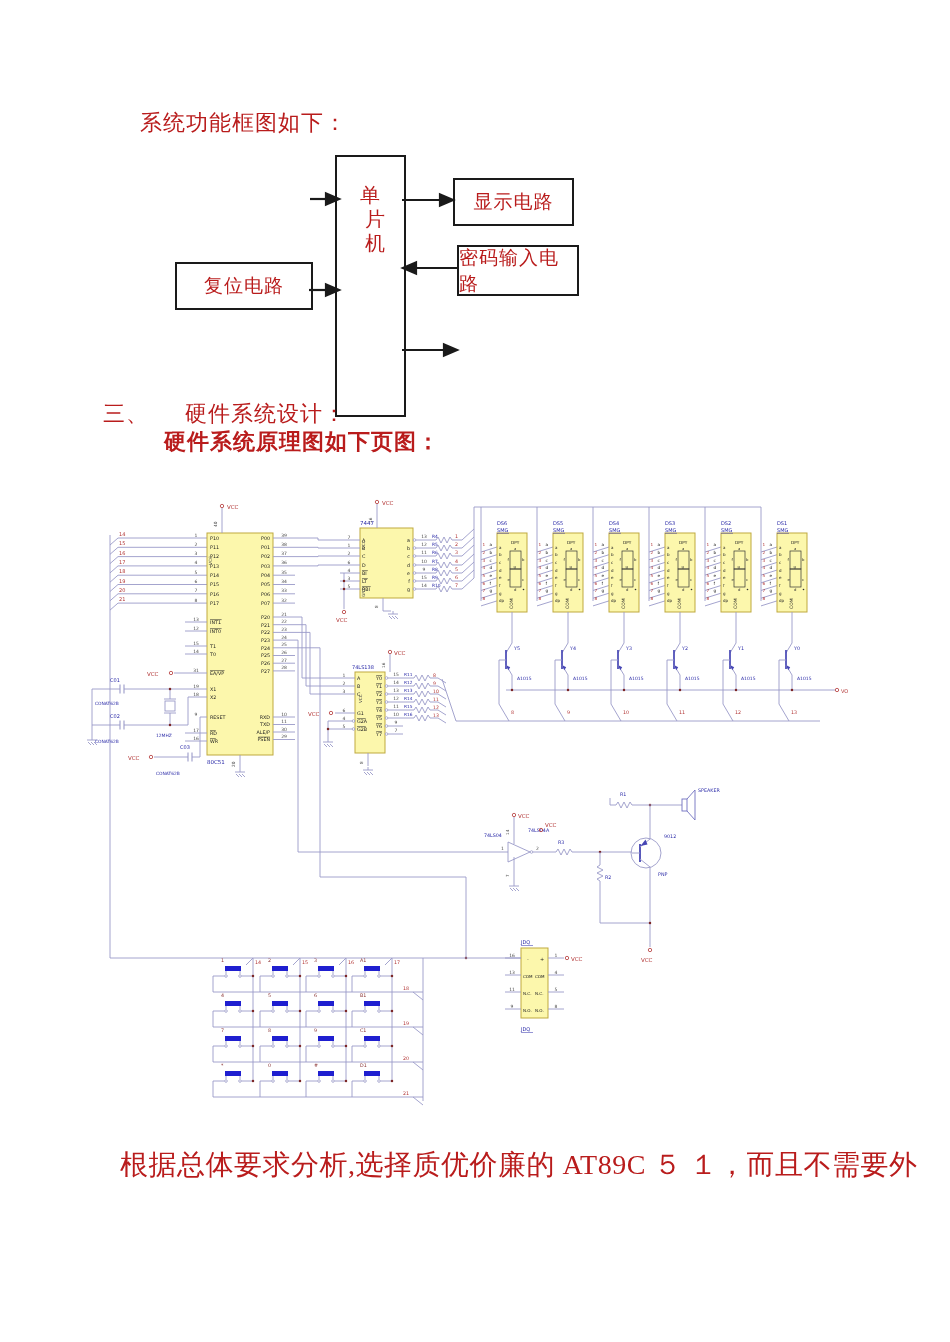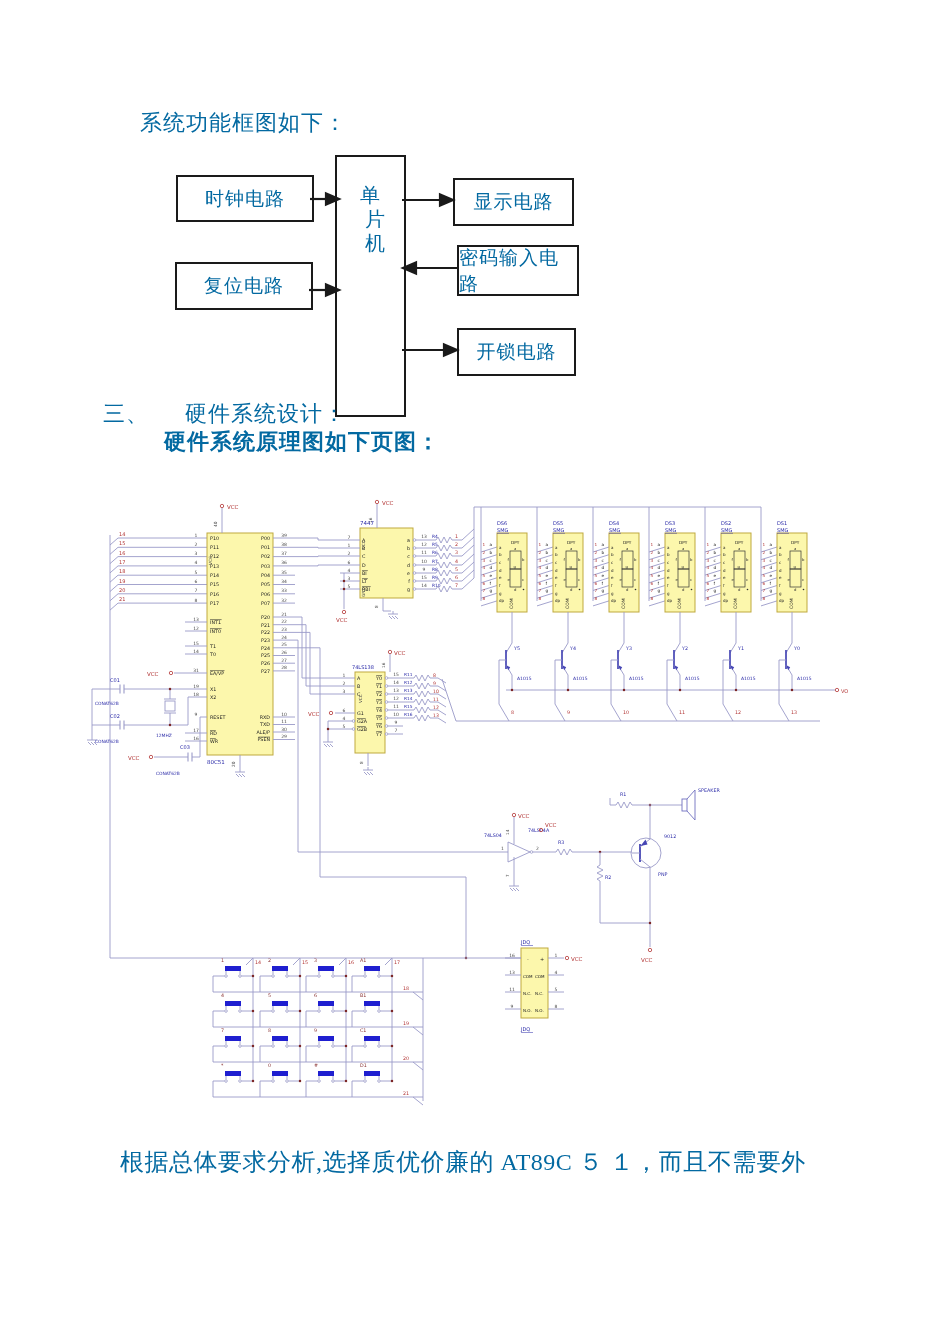--- a/index.html
+++ b/index.html
@@ -1,53 +1,47 @@
 <!DOCTYPE html>
 <html><head>
 <meta charset="utf-8">
 <style>
   html,body{margin:0;padding:0;background:#888;}
   .page{position:relative;width:950px;height:1342px;background:#ffffff;overflow:hidden;
-        font-family:"Liberation Serif","DejaVu Sans",serif;color:#0369a1;}
+        font-family:"Liberation Serif","DejaVu Sans",serif;color:#b91c1c;}
   .abs{position:absolute;}
   .h1{font-size:22px;letter-spacing:1px;}
-  .para{font-size:24px;letter-spacing:0.5px;white-space:nowrap;}
+  .para{font-size:28px;letter-spacing:0.5px;white-space:nowrap;}
   .bbox{position:absolute;border:2px solid #1a1a1a;display:flex;align-items:center;justify-content:center;
         font-size:19px;letter-spacing:1px;background:#fff;}
   .mcu{flex-direction:column;justify-content:flex-start;padding-top:26px;font-size:20px;line-height:24px;}
   .mcu span:nth-child(2),.mcu span:nth-child(3){margin-left:10px;}
   svg text{font-family:"DejaVu Sans","Liberation Sans",sans-serif;}
 </style>
 </head>
 <body>
 
 <div class="page">
 
   <div class="abs h1" style="left:140px;top:108px;">系统功能框图如下：</div>
 
   <div class="abs" style="left:0;top:150px;width:950px;height:250px;">
-    <div class="bbox" style="left:176px;top:25px;width:134px;height:43px;">
-      <span>时钟电路</span>
-    </div>
     <div class="bbox" style="left:175px;top:112px;width:134px;height:44px;justify-content:center;">
       <span>复位电路</span>
     </div>
     <div class="bbox mcu" style="left:335px;top:5px;width:67px;height:232px;">
       <span>单</span>
       <span>片</span>
       <span>机</span>
     </div>
     <div class="bbox" style="left:453px;top:28px;width:117px;height:44px;font-family:Liberation Serif, serif;">
       <span>显示电路</span>
     </div>
     <div class="bbox" style="left:457px;top:95px;width:118px;height:47px;">
       <span>密码输入电路</span>
-    </div>
-    <div class="bbox" style="left:457px;top:178px;width:115px;height:44px;">
-      <span>开锁电路</span>
     </div>
     <svg class="abs" style="left:0;top:0;" width="950" height="250">
       <g stroke="#1a1a1a" stroke-width="2.2" fill="#1a1a1a">
         <line x1="310" y1="49" x2="327" y2="49"></line>
           <polygon points="326,43.5 326,54.5 339,49"></polygon>
         <line x1="309" y1="140" x2="327" y2="140"></line>
           <polygon points="326,134.5 326,145.5 339,140"></polygon>
         <line x1="402" y1="50" x2="441" y2="50"></line>
           <polygon points="440,44.5 440,55.5 453,50"></polygon>
         <line x1="457" y1="118" x2="415" y2="118"></line>

